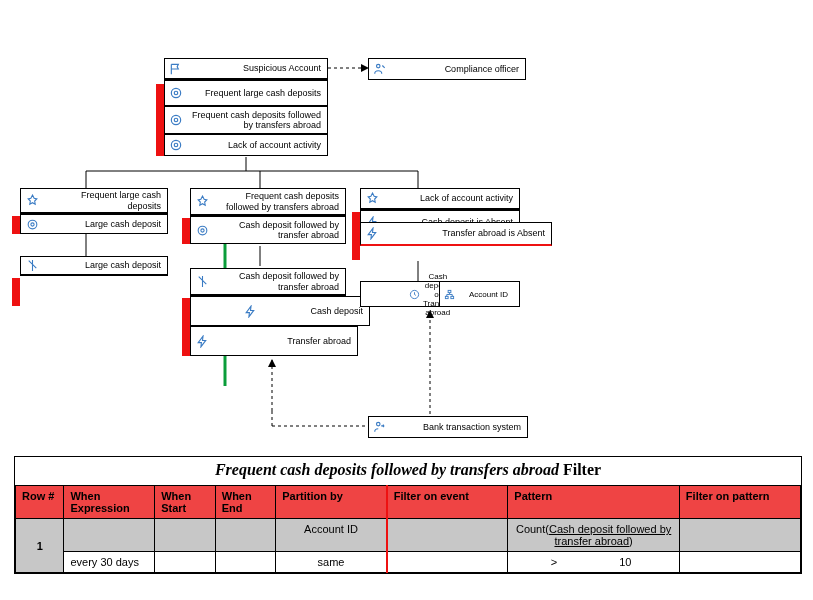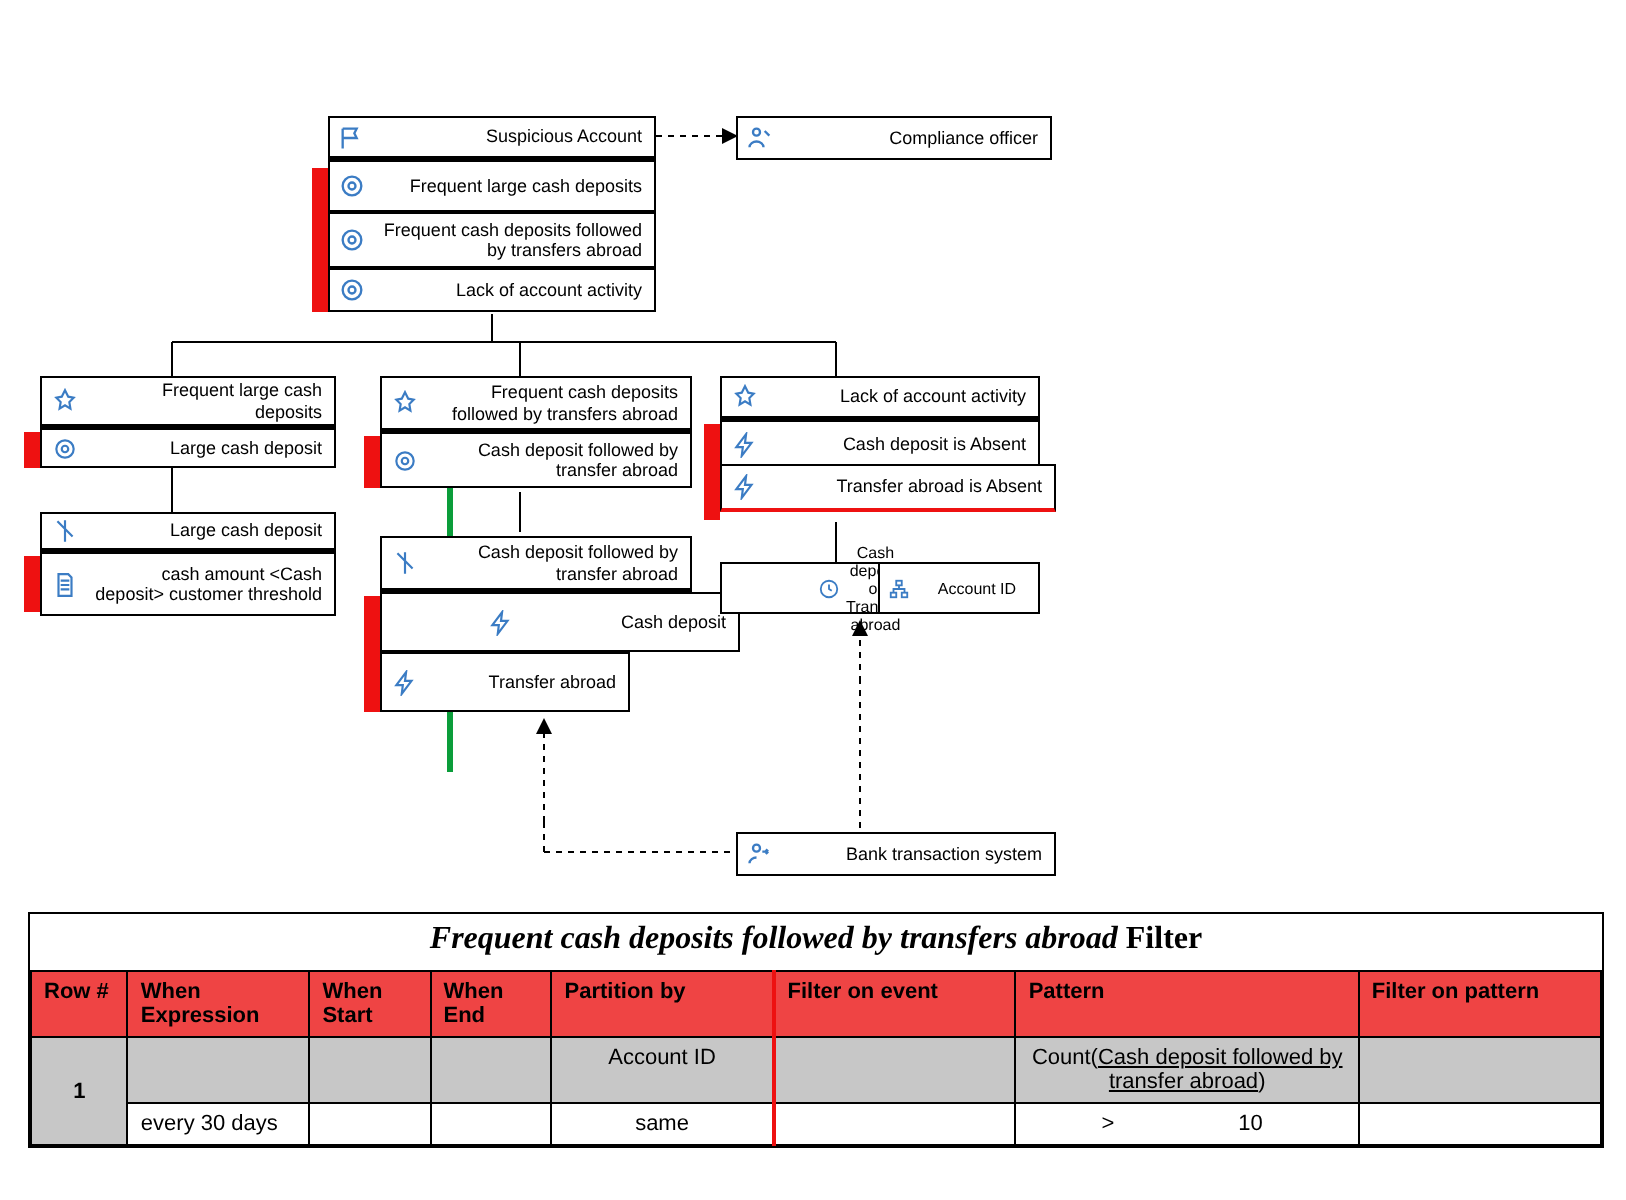--- a/index.html
+++ b/index.html
@@ -138,29 +138,20 @@
 </div>
 <div class="node header" style="left:20px; top:220px; width:148px; height:20px;">
   <span class="icon">
         <svg width="13" height="13" viewBox="0 0 24 24" fill="none" stroke="#3b7cc4" stroke-width="2">
           <path d="M5 3l14 14M12 2v20"></path>
         </svg>
       </span>
   <span class="label">Large cash deposit</span>
 </div>
 <div class="red-tab" style="left:12px; top:242px; width:8px; height:28px;"></div>
-<div class="node" style="left:20px; top:240px; width:148px; height:32px;">
-  <span class="icon">
-        <svg width="13" height="13" viewBox="0 0 24 24" fill="none" stroke="#3b7cc4" stroke-width="2">
-          <path d="M6 2h9l3 3v17H6z"></path>
-          <path d="M8 8h8M8 12h8M8 16h8"></path>
-        </svg>
-      </span>
-  <span class="label">cash amount &lt;Cash deposit&gt; customer threshold</span>
-</div>
 
 <div class="node header" style="left:190px; top:152px; width:156px; height:28px;">
   <span class="icon">
         <svg width="13" height="13" viewBox="0 0 24 24" fill="none" stroke="#3b7cc4" stroke-width="2">
           <path d="M12 2l3 6 5 1-4 4 1 6-5-3-5 3 1-6-4-4 5-1z"></path>
         </svg>
       </span>
   <span class="label">Frequent cash deposits followed  by transfers abroad</span>
 </div>
 <div class="red-tab" style="left:182px; top:182px; width:8px; height:26px;"></div>
@@ -184,21 +175,21 @@
 </div>
 <div class="red-tab" style="left:182px; top:262px; width:8px; height:58px;"></div>
 <div class="node" style="left:190px; top:260px; width:180px; height:30px;padding-left:48px;">
   <span class="icon">
         <svg width="13" height="13" viewBox="0 0 24 24" fill="none" stroke="#3b7cc4" stroke-width="2">
           <path d="M13 2L4 14h6l-1 8 9-12h-6z"></path>
         </svg>
       </span>
   <span class="label">Cash deposit</span>
 </div>
-<div class="node" style="left:190px; top:290px; width:125px; height:30px;justify-content:space-between;">
+<div class="node" style="left:190px; top:290px; width:168px; height:30px;justify-content:space-between;">
   <span class="icon">
         <svg width="13" height="13" viewBox="0 0 24 24" fill="none" stroke="#3b7cc4" stroke-width="2">
           <path d="M13 2L4 14h6l-1 8 9-12h-6z"></path>
         </svg>
       </span>
   <span class="label">Transfer abroad</span>
 </div>
 
 <div class="node header" style="left:360px; top:152px; width:160px; height:22px;">
   <span class="icon">
@@ -210,21 +201,21 @@
 </div>
 <div class="red-tab" style="left:352px; top:176px; width:8px; height:48px;"></div>
 <div class="node" style="left:360px; top:174px; width:160px; height:24px;">
   <span class="icon">
         <svg width="13" height="13" viewBox="0 0 24 24" fill="none" stroke="#3b7cc4" stroke-width="2">
           <path d="M13 2L4 14h6l-1 8 9-12h-6z"></path>
         </svg>
       </span>
   <span class="label">Cash deposit is Absent</span>
 </div>
-<div class="node" style="left:360px; top:196px; width:168px; height:24px; border-bottom:2px solid #e11;">
+<div class="node" style="left:360px; top:186px; width:192px; height:24px; border-bottom:2px solid #e11;">
   <span class="icon">
         <svg width="13" height="13" viewBox="0 0 24 24" fill="none" stroke="#3b7cc4" stroke-width="2">
           <path d="M13 2L4 14h6l-1 8 9-12h-6z"></path>
         </svg>
       </span>
   <span class="label">Transfer abroad is Absent</span>
 </div>
 
 <div class="half-row" style="left:360px; top:245px; width:160px; height:26px;">
   <div class="half" style="width:80px; height:26px;padding-left:48px;">

